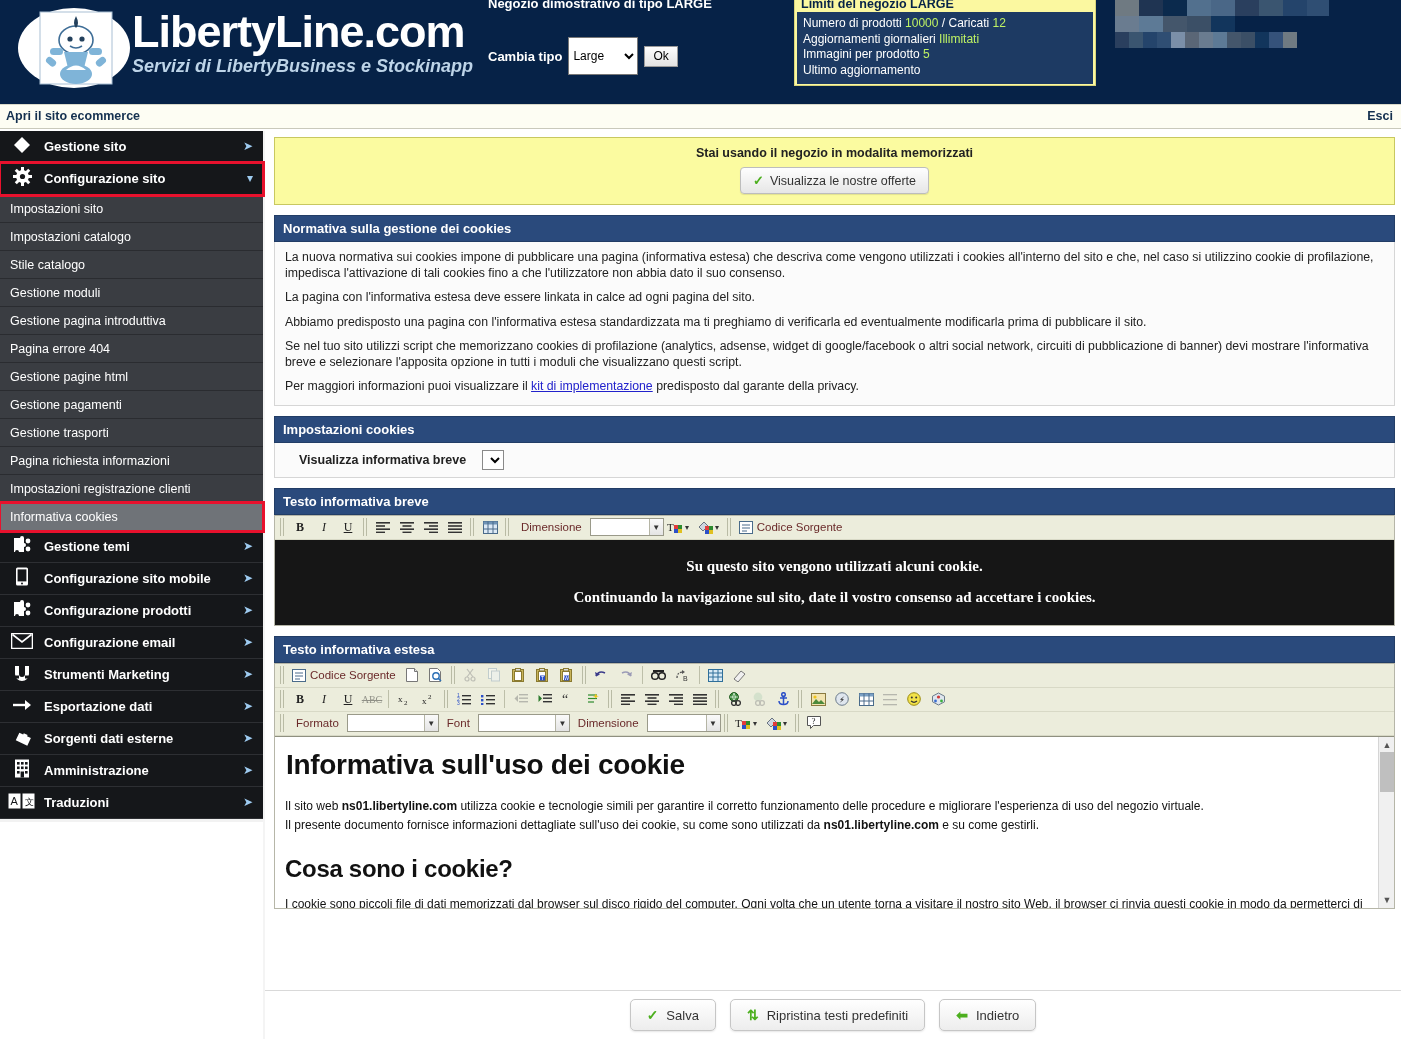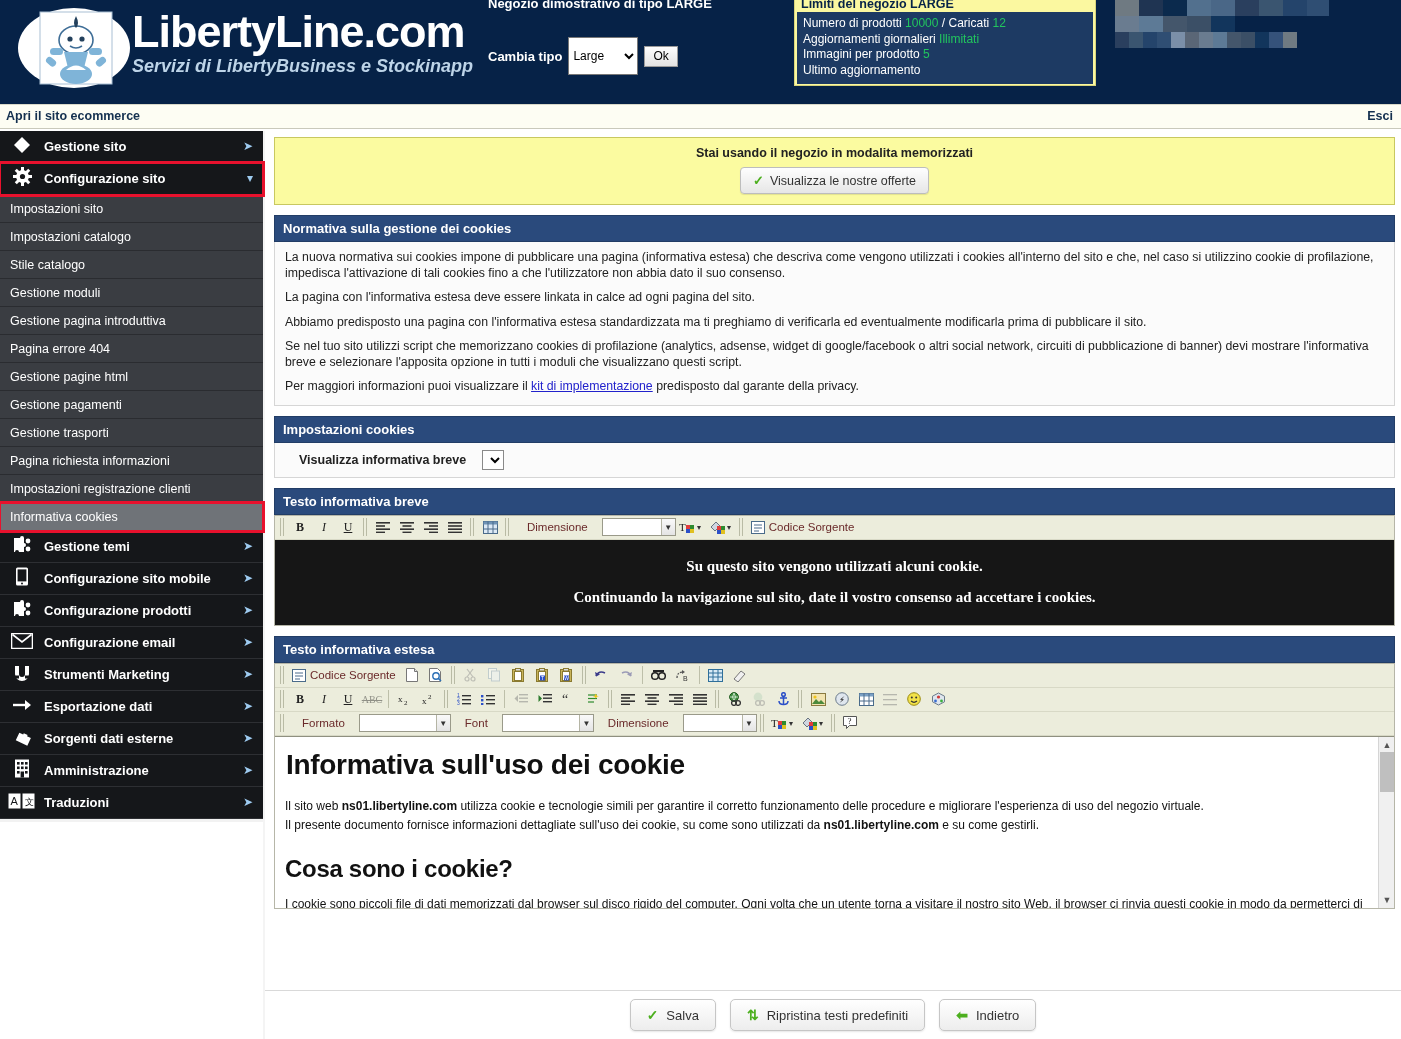--- a/index.html
+++ b/index.html
@@ -68,21 +68,21 @@
     padding:2px;
   }
   #limits-title {
     color:#062247; font-weight:bold; font-size:12.5px; padding:0 4px 1px 4px;
   }
   #limits-body {
     background:#1d3a63; color:#ffffff; font-size:12px; padding:4px 6px 10px 6px;
     height:72px;
   }
   #limits-body div { line-height:15.5px; white-space:nowrap; }
-  .lv { color:#22c55e;margin-top:36px; }
+  .lv { color:#bef264;margin-top:36px; }
 
   
   #blur-block {
     position:absolute; left:1115px; top:0px; width:214px; height:48px;
     overflow:hidden;
   }
   #blur-block i {
     display:block; position:absolute; width:24px; height:16px;
   }
 
@@ -191,21 +191,21 @@
     width:22px; height:20px; margin:0 1px; display:flex; align-items:center;
     justify-content:center; font-size:12px; color:#222; cursor:pointer;
     border:1px solid transparent; border-radius:2px;
   }
   .tbtn.dim { opacity:.45; }
   .grip {
     width:5px; height:18px; margin:0 3px; cursor:move;
     background:repeating-linear-gradient(90deg,#b9bba5 0 1px,transparent 1px 3px);
   }
   .tsep { width:1px; height:18px; background:#bdbfa9; margin:0 4px; }
-  .tlabel { font-size:11.5px; color:#6a2a2a; margin:0 14px; white-space:nowrap; }
+  .tlabel { font-size:11.5px; color:#6a2a2a; margin:0 8px; white-space:nowrap; }
   .tcombo {
     height:18px; background:#fff; border:1px solid #9a9a8a;
     display:flex; align-items:center; justify-content:flex-end; cursor:pointer;
   }
   .tcombo .arrow {
     width:14px; height:16px; border-left:1px solid #b5b5a5;
     background:linear-gradient(#fafafa,#e4e4e4);
     display:flex; align-items:center; justify-content:center;
     font-size:8px; color:#333;
   }

